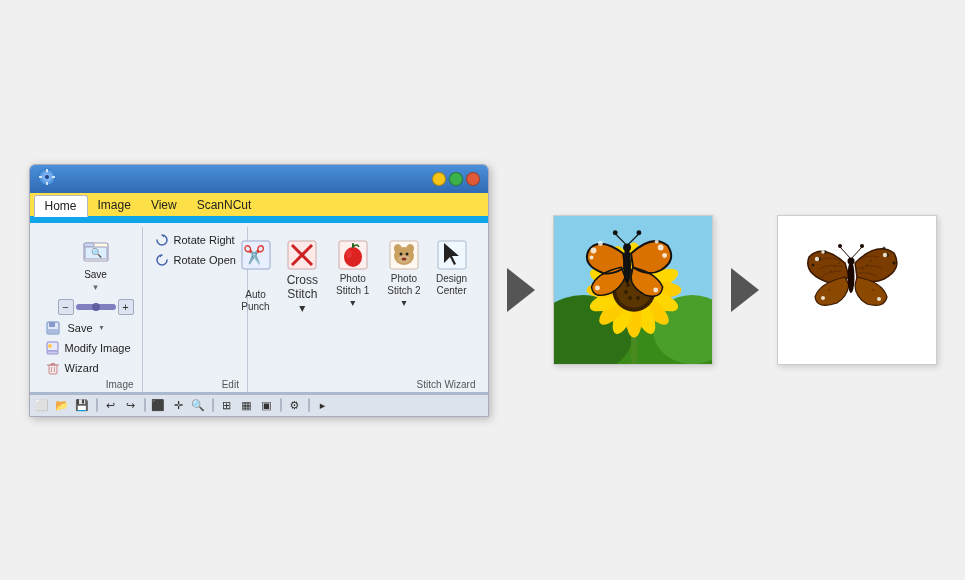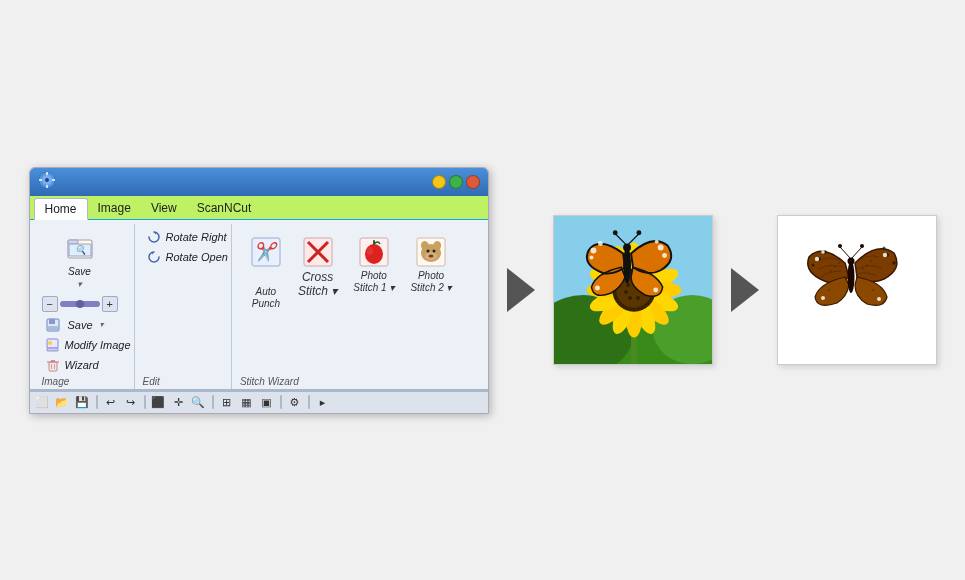--- a/index.html
+++ b/index.html
@@ -45,24 +45,24 @@
       height: 14px;
       border-radius: 50%;
       border: 1px solid rgba(0,0,0,0.3);
     }
     .tb-btn.close { background: #e05a3a; }
     .tb-btn.minimize { background: #f5c518; }
     .tb-btn.maximize { background: #3cb34a; }
 
     
     .menu-bar {
-      background: #bef264;
+      background: #fde047;
       display: flex;
       gap: 0;
-      border-bottom: 1px solid #0ea5e9;
+      border-bottom: 7px solid #0ea5e9;
       padding: 2px 4px 0 4px;
     }
     .menu-item {
       padding: 3px 10px;
       font-size: 12px;
       color: #222;
       cursor: pointer;
       border-radius: 3px 3px 0 0;
     }
     .menu-item.active {
@@ -76,26 +76,25 @@
     .ribbon {
       background: #ecf0f7;
       border-bottom: 2px solid #a8b8d0;
       display: flex;
       padding: 4px 4px 0 4px;
       gap: 0;
       min-height: 85px;
     }
     .ribbon-group {
       border-right: 1px solid #c0c8d8;
-      padding: 4px 0 2px 8px;
+      padding: 4px 8px 2px 8px;
       display: flex;
       flex-direction: column;
-      align-items: flex-start;
+      align-items: flex-end;
       min-width: 60px;
-      font-style: italic;
     }
     .ribbon-group:last-child { border-right: none; }
     .ribbon-group-label {
       font-size: 10px;
       color: #555;
       margin-top: auto;
       padding-top: 2px;
     }
     .ribbon-buttons {
       display: flex;
@@ -412,20 +411,30 @@
                 <ellipse cx="22" cy="10" rx="4" ry="5" fill="#c8a060" transform="rotate(15 22 10)"></ellipse>
                 <ellipse cx="16" cy="20" rx="6" ry="4" fill="#d4b080"></ellipse>
                 <circle cx="13" cy="15" r="1.5" fill="#222"></circle>
                 <circle cx="19" cy="15" r="1.5" fill="#222"></circle>
                 <ellipse cx="16" cy="20" rx="2.5" ry="1.5" fill="#883322"></ellipse>
               </svg>
             </div>
             <span style="font-size:10px;color:#333;text-align:center;line-height:1.2;">Photo<br>Stitch 2 ▾</span>
           </div>
 
+          <div class="ribbon-large-btn">
+            <div class="ribbon-large-icon">
+              <svg width="32" height="32" viewBox="0 0 32 32">
+                <rect x="2" y="2" width="28" height="28" rx="2" fill="#f0f8ff" stroke="#aabbcc" stroke-width="1"></rect>
+
+                <polygon points="8,4 8,24 14,18 18,26 20,25 16,17 23,17" fill="#222"></polygon>
+              </svg>
+            </div>
+            <span style="font-size:10px;color:#333;text-align:center;line-height:1.2;">Design<br>Center</span>
+          </div>
         </div>
         <div class="ribbon-group-label">Stitch Wizard</div>
       </div>
     </div>
 
     <div class="toolbar-strip">
       <div class="tb-strip-btn">⬜</div>
       <div class="tb-strip-btn">📂</div>
       <div class="tb-strip-btn">💾</div>
       <div class="tb-strip-btn" style="width:2px;height:14px;background:#b0b8c8;margin:0 2px;"></div>

